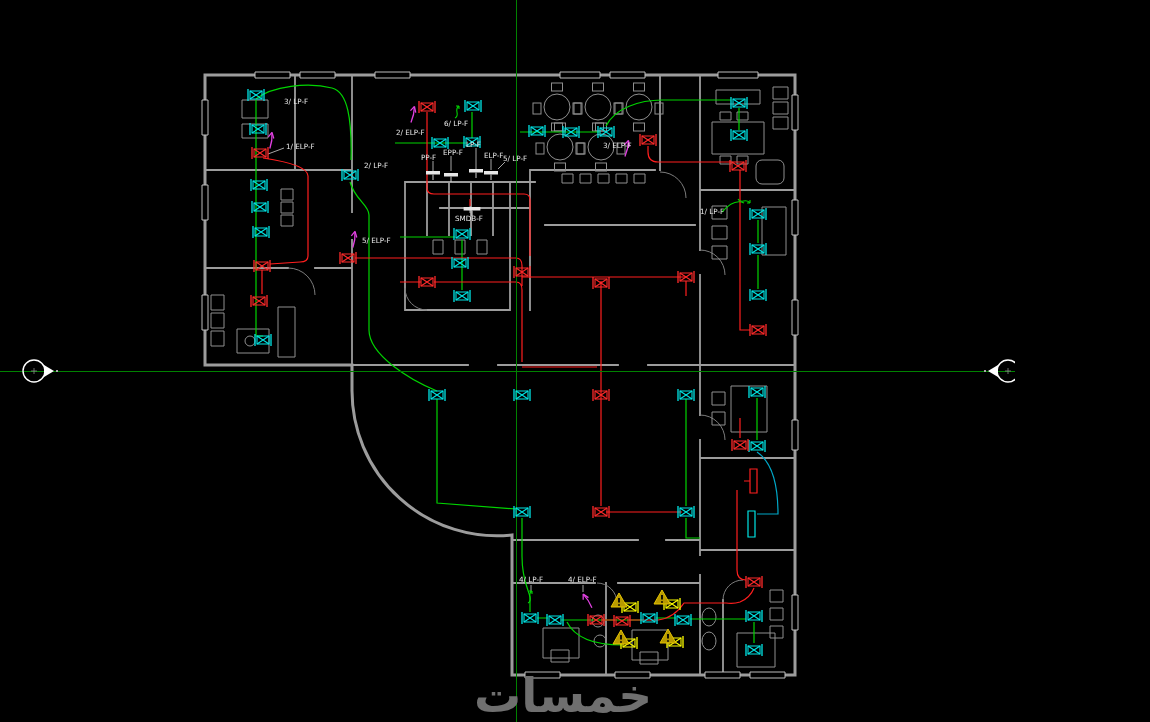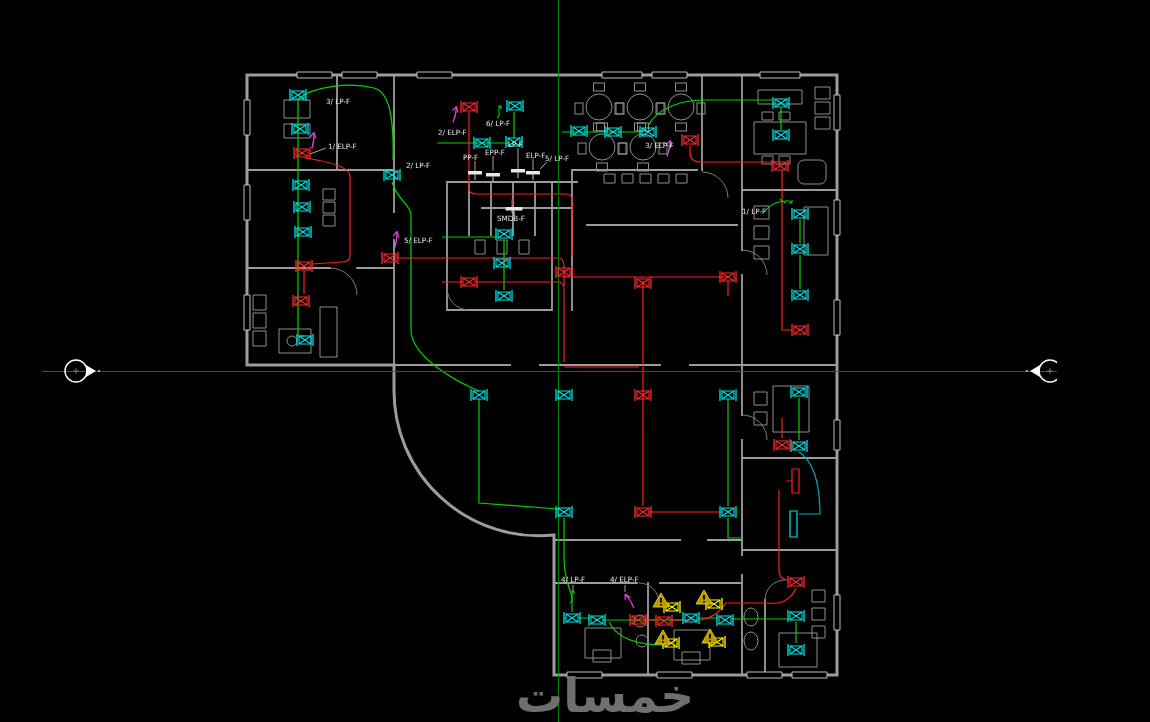--- a/index.html
+++ b/index.html
@@ -1,16 +1,16 @@
 <!DOCTYPE html>
 <html style="--c-background: #000000; --c-wall: #9c9c9c; --c-lighting_wire: #00d400; --c-power_wire: #ff1e1e; --c-teal_wire: #00a8c8; --c-device_lighting: #00e5e5; --c-device_power: #ff2a2a; --c-device_emergency: #ffff00; --c-warning_fill: #b89a00; --c-warning_edge: #e6c400; --c-arrow: #e040e0; --c-construction_line: #008200; --c-text: #e8e8e8; --c-watermark: #6f6f6f; --c-marker: #ffffff;"><head>
 <meta charset="utf-8">
 <style>
   html,body{margin:0;padding:0;background:#000;}
-  .viewport{position:relative;width:1015px;height:722px;background:var(--c-background,#000);overflow:hidden;margin-left:42px;}
+  .viewport{position:relative;width:1015px;height:722px;background:var(--c-background,#000);overflow:hidden;}
   svg{display:block;}
   .wall{stroke:var(--c-wall,#9c9c9c);stroke-width:3;fill:none;stroke-linecap:square;}
   .wall2{stroke:var(--c-wall,#9c9c9c);stroke-width:1.8;fill:none;stroke-linecap:square;}
   .door{stroke:#7c7c7c;stroke-width:1;fill:none;}
   .win{stroke:#bdbdbd;stroke-width:1;fill:#000;}
   .furn{stroke:#8f8f8f;stroke-width:1;fill:none;}
   .wireG{stroke:var(--c-lighting_wire,#00d400);stroke-width:1.2;fill:none;}
   .wireR{stroke:var(--c-power_wire,#ff1e1e);stroke-width:1.2;fill:none;}
   .wireT{stroke:var(--c-teal_wire,#00a8c8);stroke-width:1.2;fill:none;}
   .fixR{stroke:var(--c-power_wire,#ff1e1e);stroke-width:1.2;fill:none;}

